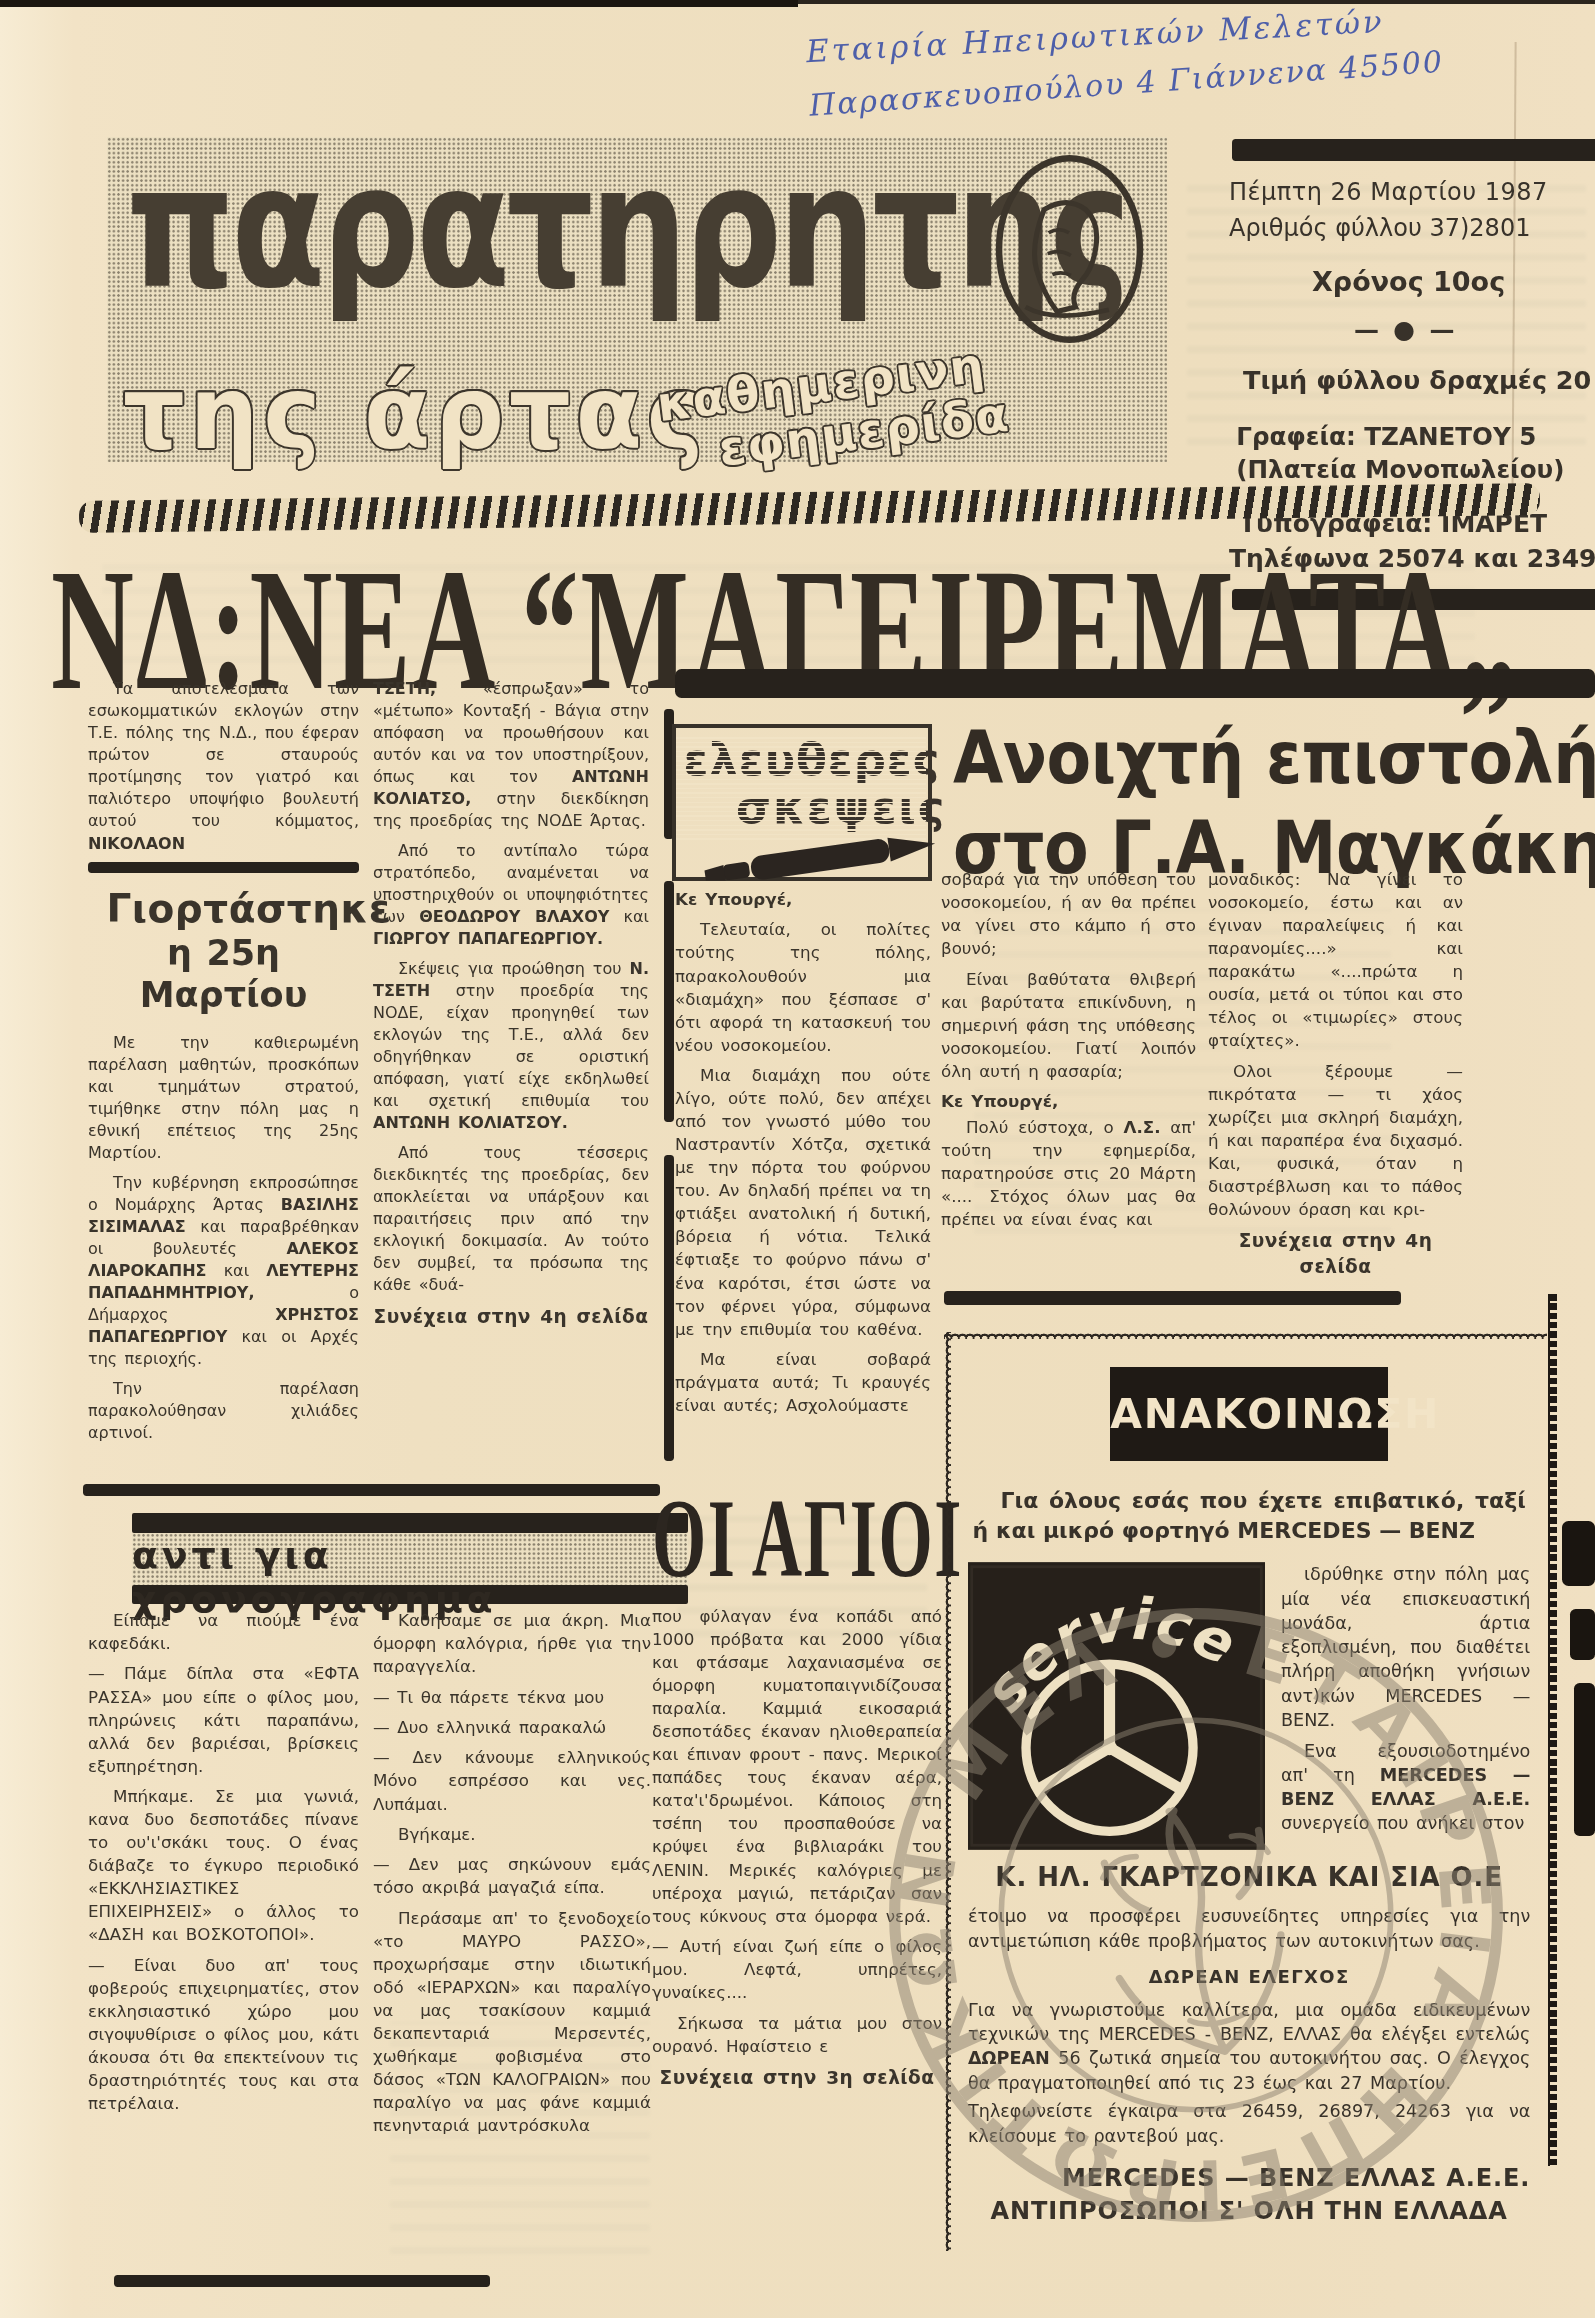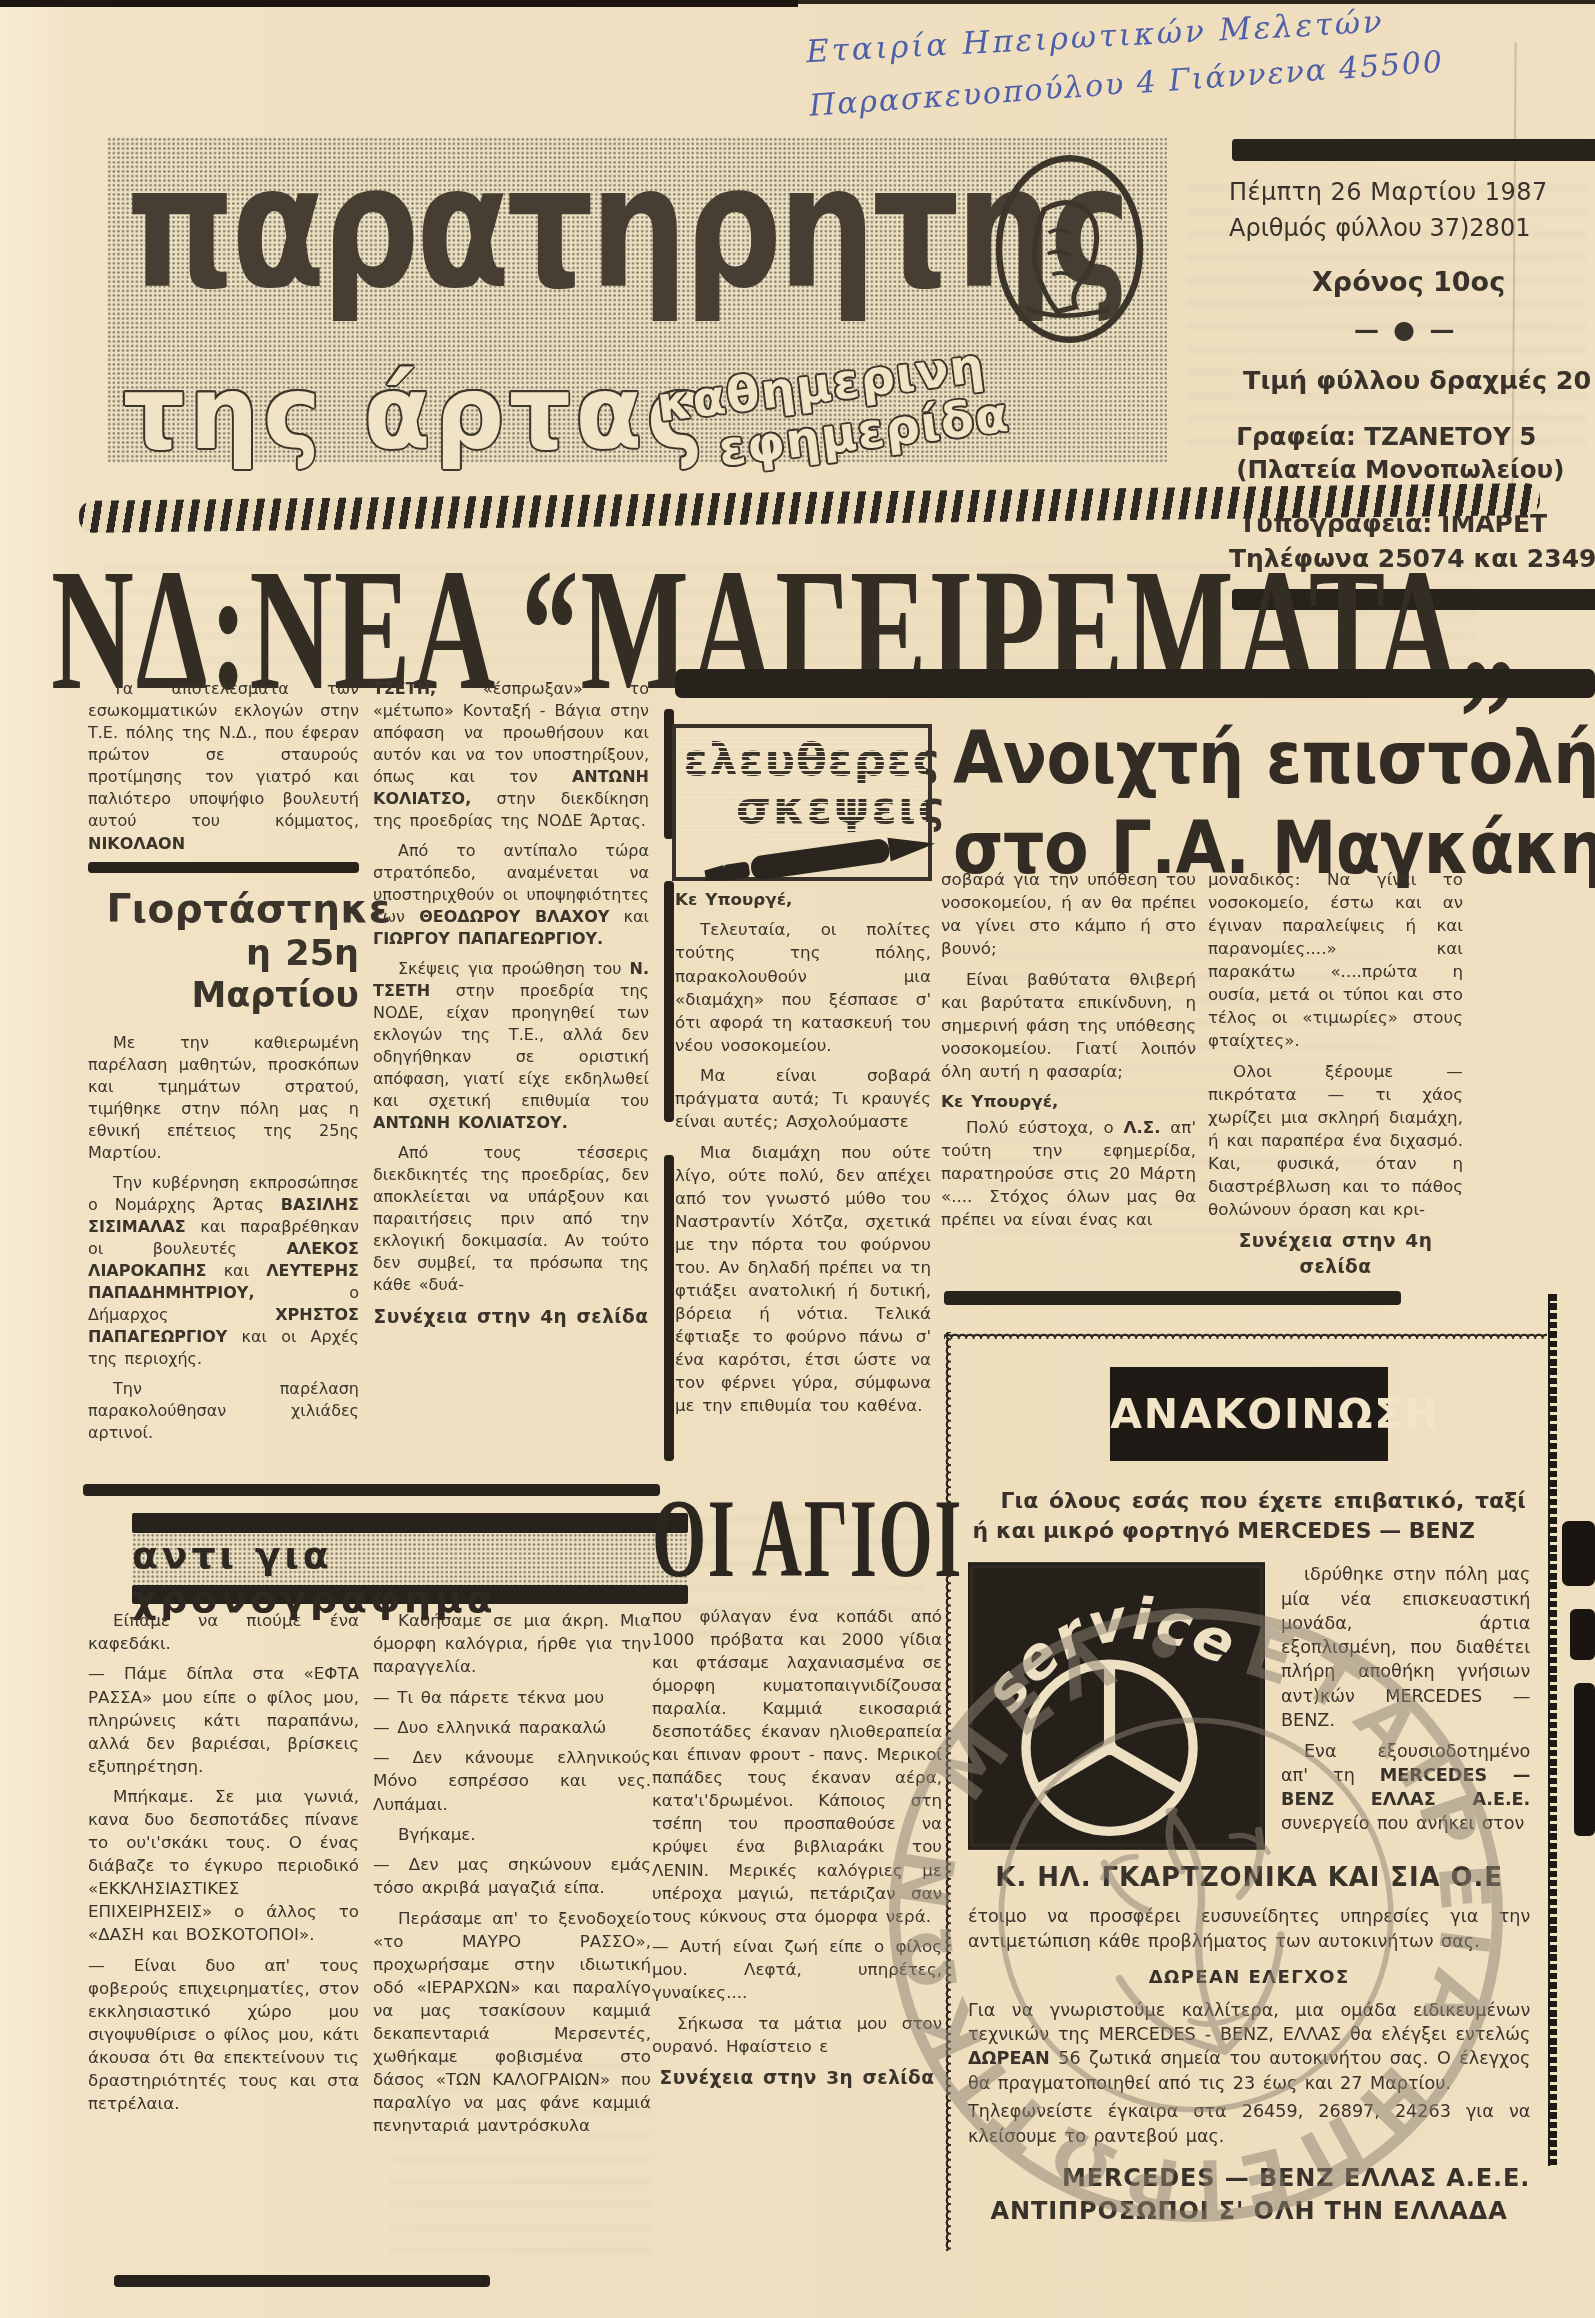--- a/index.html
+++ b/index.html
@@ -100,21 +100,21 @@
 
   <div class="abs" style="left:51px;top:531px;width:1521px;height:185px;">
     <span style="display:inline-block;font-family:'Liberation Serif',serif;font-weight:700;font-size:117px;
                  letter-spacing:1.9px;color:#342d24;transform:scale(.98,1.48);transform-origin:top left;white-space:nowrap;">ΝΔ:ΝΕΑ “ΜΑΓΕΙΡΕΜΑΤΑ„</span>
   </div>
 
   <div class="abs news" style="left:88px;top:678px;width:271px;">
     <p><span>Τα αποτελέσματα των εσωκομματικών εκλογών στην Τ.Ε. πόλης της Ν.Δ., που έφεραν πρώτον σε σταυρούς προτίμησης τον γιατρό και παλιότερο υποψήφιο βουλευτή αυτού του κόμματος, </span><span class="b">ΝΙΚΟΛΑΟΝ</span></p>
     <div class="bar" style="height:11px;margin:5.6px 0 14px;"></div>
     <div class="b" style="font-size:39px;text-align:left;line-height:1.15;letter-spacing:0.5px;margin-left:18.5px;">Γιορτάστηκε</div>
-    <div class="b" style="font-size:35px;text-align:right;line-height:1.2;margin-bottom:16px;">η 25η Μαρτίου</div>
+    <div class="b" style="font-size:35px;text-align:center;line-height:1.2;margin-bottom:16px;">η 25η Μαρτίου</div>
     <p>Με την καθιερωμένη παρέλαση μαθητών, προσκόπων και τμημάτων στρατού, τιμήθηκε στην πόλη μας η εθνική επέτειος της 25ης Μαρτίου.</p>
     <p><span>Την κυβέρνηση εκπροσώπησε ο Νομάρχης Άρτας </span><span class="b">ΒΑΣΙΛΗΣ ΣΙΣΙΜΑΛΑΣ</span><span> και παραβρέθηκαν οι βουλευτές </span><span class="b">ΑΛΕΚΟΣ ΛΙΑΡΟΚΑΠΗΣ</span><span> και </span><span class="b">ΛΕΥΤΕΡΗΣ ΠΑΠΑΔΗΜΗΤΡΙΟΥ,</span><span> ο Δήμαρχος </span><span class="b">ΧΡΗΣΤΟΣ ΠΑΠΑΓΕΩΡΓΙΟΥ</span><span> και οι Αρχές της περιοχής.</span></p>
     <p>Την παρέλαση παρακολούθησαν χιλιάδες αρτινοί.</p>
   </div>
 
   <div class="abs news" style="left:373px;top:678px;width:276px;">
     <p class="noind"><span class="b">ΤΣΕΤΗ,</span><span> «έσπρωξαν» το «μέτωπο» Κονταξή - Βάγια στην απόφαση να προωθήσουν και αυτόν και να τον υποστηρίξουν, όπως και τον </span><span class="b">ΑΝΤΩΝΗ ΚΟΛΙΑΤΣΟ,</span><span> στην διεκδίκηση της προεδρίας της ΝΟΔΕ Άρτας.</span></p>
     <p><span>Από το αντίπαλο τώρα στρατόπεδο, αναμένεται να υποστηριχθούν οι υποψηφιότητες των </span><span class="b">ΘΕΟΔΩΡΟΥ ΒΛΑΧΟΥ</span><span> και </span><span class="b">ΓΙΩΡΓΟΥ ΠΑΠΑΓΕΩΡΓΙΟΥ.</span></p>
     <p><span>Σκέψεις για προώθηση του </span><span class="b">Ν. ΤΣΕΤΗ</span><span> στην προεδρία της ΝΟΔΕ, είχαν προηγηθεί των εκλογών της Τ.Ε., αλλά δεν οδηγήθηκαν σε οριστική απόφαση, γιατί είχε εκδηλωθεί και σχετική επιθυμία του </span><span class="b">ΑΝΤΩΝΗ ΚΟΛΙΑΤΣΟΥ.</span></p>
     <p>Από τους τέσσερις διεκδικητές της προεδρίας, δεν αποκλείεται να υπάρξουν και παραιτήσεις πριν από την εκλογική δοκιμασία. Αν τούτο δεν συμβεί, τα πρόσωπα της κάθε «δυά-</p>
@@ -145,22 +145,22 @@
   </div>
 
   <div class="abs b" style="left:953px;top:716px;font-size:65px;letter-spacing:-0.5px;color:#332c24;
               transform:scaleY(1.12);transform-origin:top left;white-space:nowrap;">Ανοιχτή επιστολή</div>
   <div class="abs b" style="left:953px;top:806px;font-size:65px;letter-spacing:-0.5px;color:#332c24;
               transform:scaleY(1.12);transform-origin:top left;white-space:nowrap;">στο Γ.Α. Μαγκάκη</div>
 
   <div class="abs news" style="left:675px;top:888px;width:256px;font-size:16.7px;">
     <p class="noind b">Κε Υπουργέ,</p>
     <p>Τελευταία, οι πολίτες τούτης της πόλης, παρακολουθούν μια «διαμάχη» που ξέσπασε σ' ότι αφορά τη κατασκευή του νέου νοσοκομείου.</p>
+    <p>Μια διαμάχη που ούτε λίγο, ούτε πολύ, δεν απέχει από τον γνωστό μύθο του Ναστραντίν Χότζα, σχετικά με την πόρτα του φούρνου του. Αν δηλαδή πρέπει να τη φτιάξει ανατολική ή δυτική, βόρεια ή νότια. Τελικά έφτιαξε το φούρνο πάνω σ' ένα καρότσι, έτσι ώστε να τον φέρνει γύρα, σύμφωνα με την επιθυμία του καθένα.</p>
     <p>Μα είναι σοβαρά πράγματα αυτά; Τι κραυγές είναι αυτές; Ασχολούμαστε</p>
-    <p>Μια διαμάχη που ούτε λίγο, ούτε πολύ, δεν απέχει από τον γνωστό μύθο του Ναστραντίν Χότζα, σχετικά με την πόρτα του φούρνου του. Αν δηλαδή πρέπει να τη φτιάξει ανατολική ή δυτική, βόρεια ή νότια. Τελικά έφτιαξε το φούρνο πάνω σ' ένα καρότσι, έτσι ώστε να τον φέρνει γύρα, σύμφωνα με την επιθυμία του καθένα.</p>
   </div>
   <div class="abs news" style="left:941px;top:868px;width:255px;font-size:16.7px;">
     <p class="noind">σοβαρά για την υπόθεση του νοσοκομείου, ή αν θα πρέπει να γίνει στο κάμπο ή στο βουνό;</p>
     <p>Είναι βαθύτατα θλιβερή και βαρύτατα επικίνδυνη, η σημερινή φάση της υπόθεσης νοσοκομείου. Γιατί λοιπόν όλη αυτή η φασαρία;</p>
     <p class="noind b" style="margin-bottom:2.8px;">Κε Υπουργέ,</p>
     <p><span>Πολύ εύστοχα, ο </span><span class="b">Λ.Σ.</span><span> απ' τούτη την εφημερίδα, παρατηρούσε στις 20 Μάρτη «.... Στόχος όλων μας θα πρέπει να είναι ένας και</span></p>
   </div>
   <div class="abs news" style="left:1208px;top:868px;width:255px;font-size:16.7px;">
     <p class="noind">μοναδικός: Να γίνει το νοσοκομείο, έστω και αν έγιναν παραλείψεις ή και παρανομίες....» και παρακάτω «....πρώτα η ουσία, μετά οι τύποι και στο τέλος οι «τιμωρίες» στους φταίχτες».</p>
     <p>Ολοι ξέρουμε — πικρότατα — τι χάος χωρίζει μια σκληρή διαμάχη, ή και παραπέρα ένα διχασμό. Και, φυσικά, όταν η διαστρέβλωση και το πάθος θολώνουν όραση και κρι-</p>

